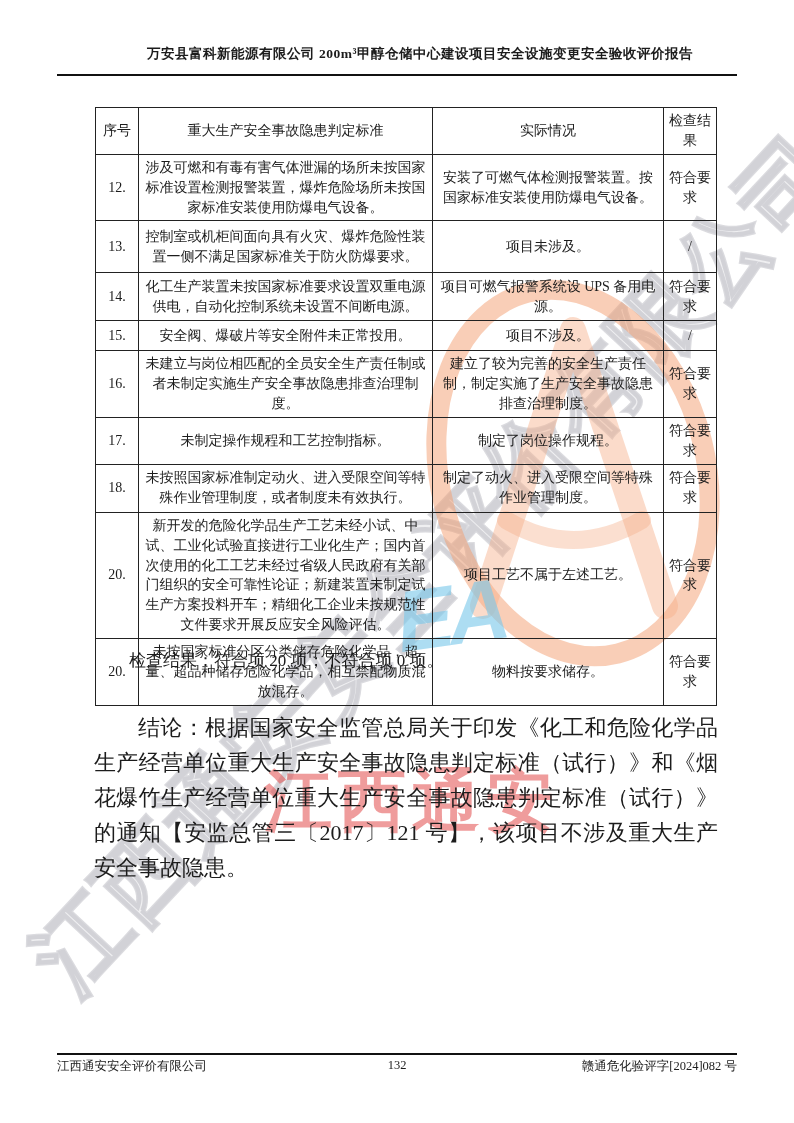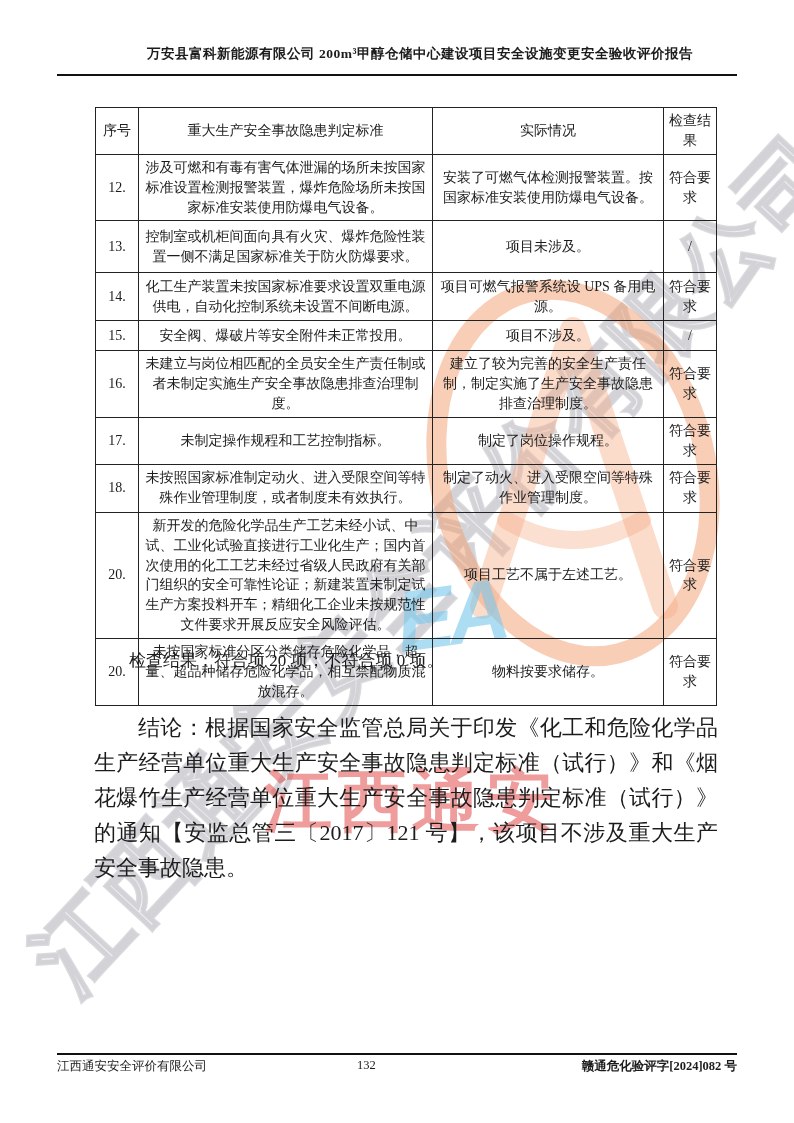--- a/index.html
+++ b/index.html
@@ -52,22 +52,22 @@
   }
   .col-no { width:43px; } .col-crit { width:294px; } .col-act { width:231px; } .col-res { width:53px; }
   .check-line { position:absolute; top:649px; left:95px; width:522px; font-size:17px; text-indent:2em; }
   .conclusion {
     position:absolute; top:710px; left:94px; width:624px;
     font-size:22px; line-height:35px; text-align:justify; text-indent:2em;
   }
   .footer-rule { position:absolute; top:1053px; left:57px; width:680px; border-top:2px solid #111; }
   .footer { position:absolute; top:1058px; left:57px; width:680px; display:flex; align-items:flex-start; font-size:12.5px; }
   .footer .f-left { flex:1; text-align:left; }
-  .footer .f-center { width:80px; text-align:left; }
-  .footer .f-right { flex:1; text-align:right;font-weight:bold; }
+  .footer .f-center { width:80px; text-align:center; }
+  .footer .f-right { flex:1; text-align:right; }
 </style>
 </head>
 <body>
 
 <div class="page">
 
   <div class="wm wm-diagonal">江西通安安全评价有限公司</div>
 
   <svg class="wm wm-stamp" viewBox="0 0 330 410" xmlns="http://www.w3.org/2000/svg">
     <ellipse cx="165" cy="205" rx="133" ry="186" fill="none" stroke="rgba(243,158,112,0.50)" stroke-width="20" transform="rotate(-14 165 205)"></ellipse>

